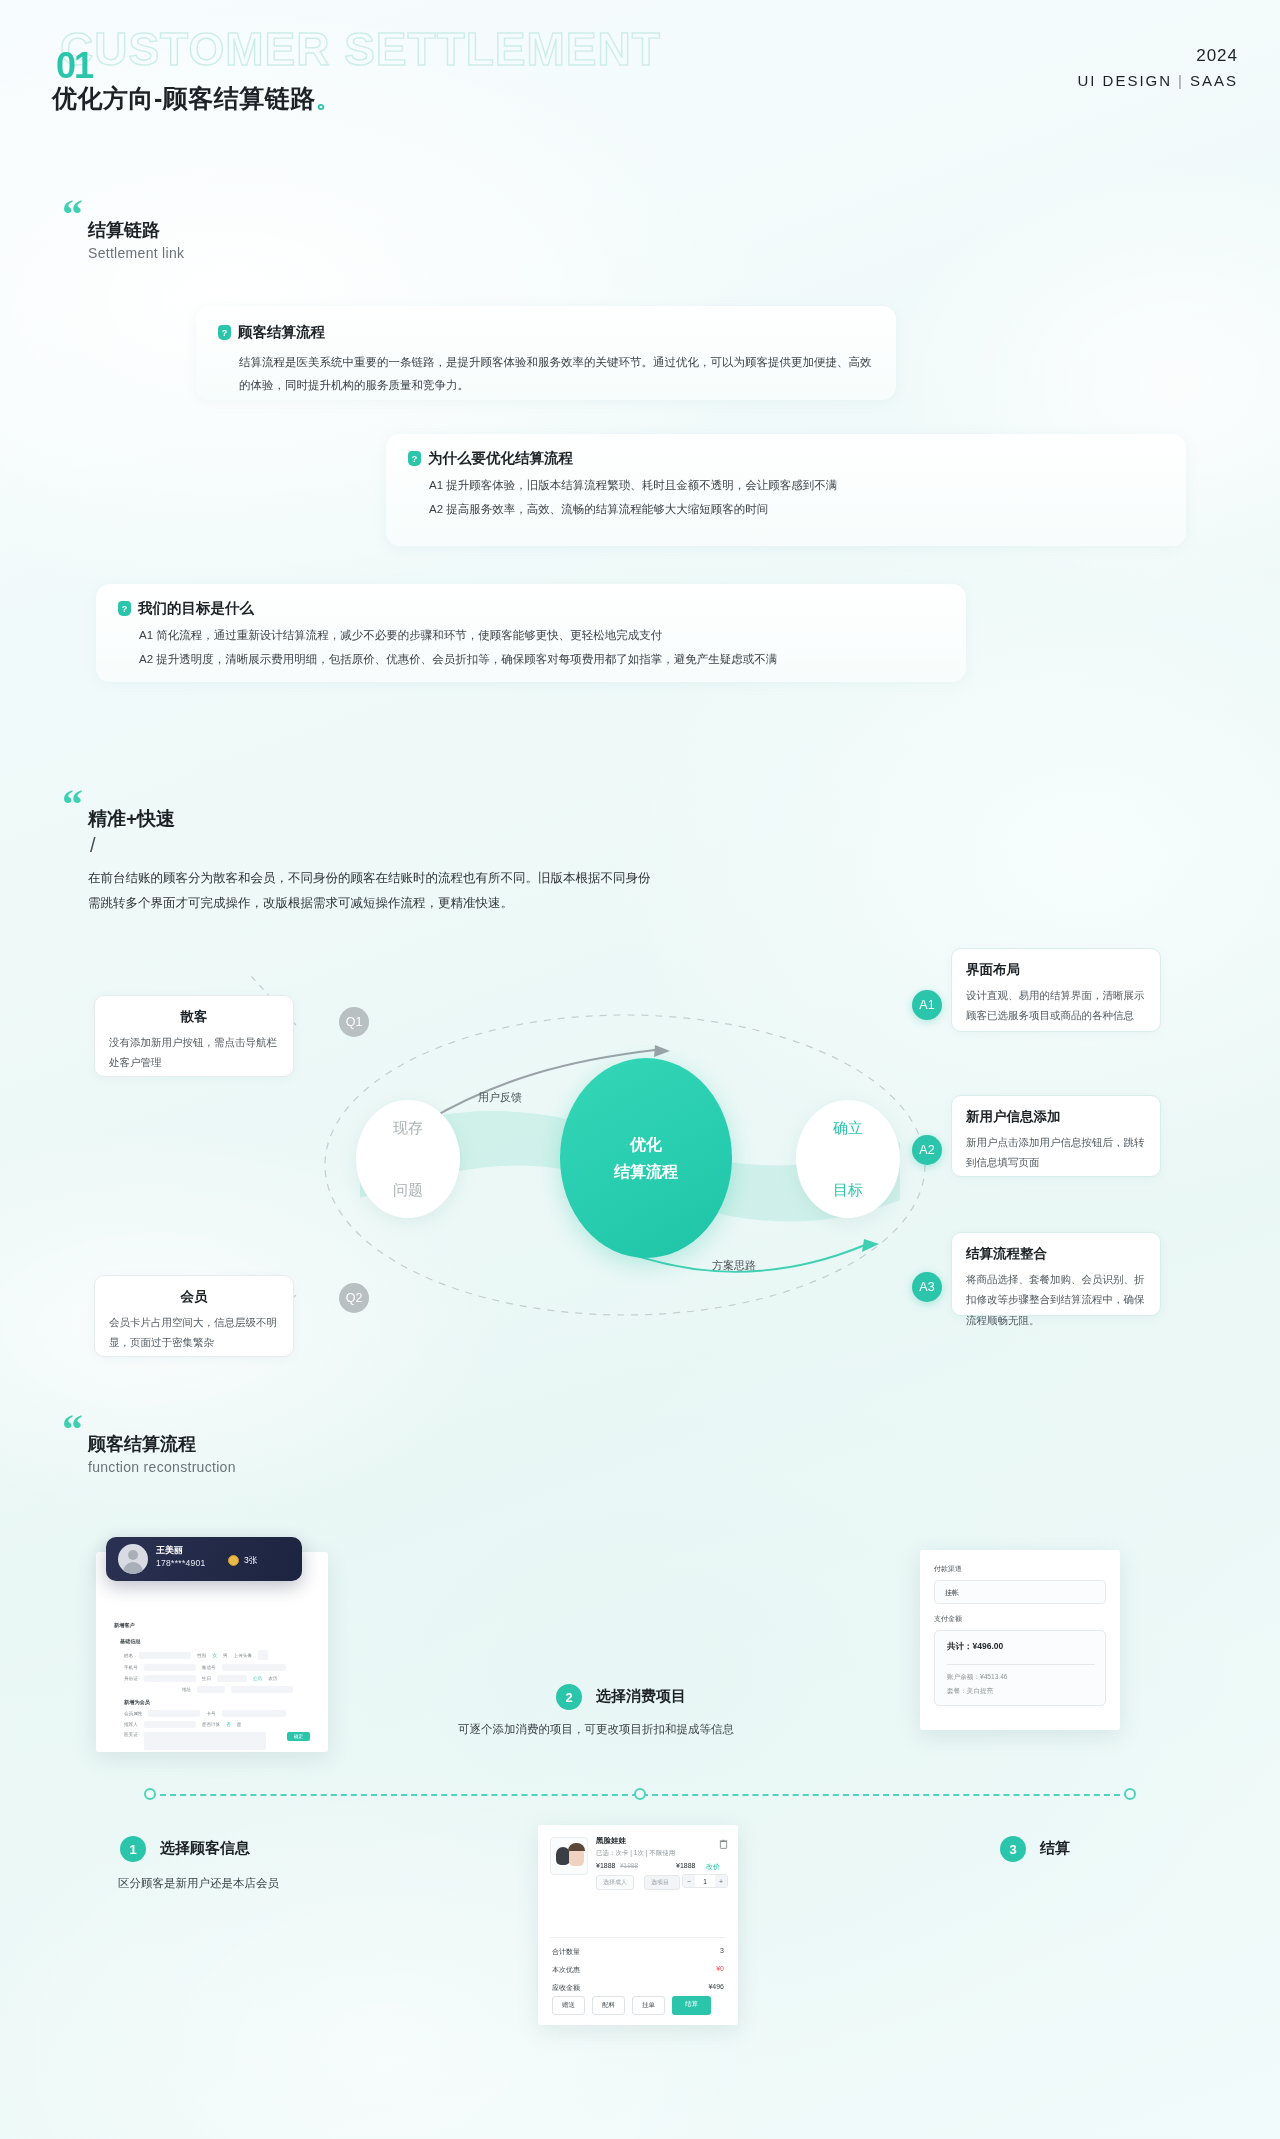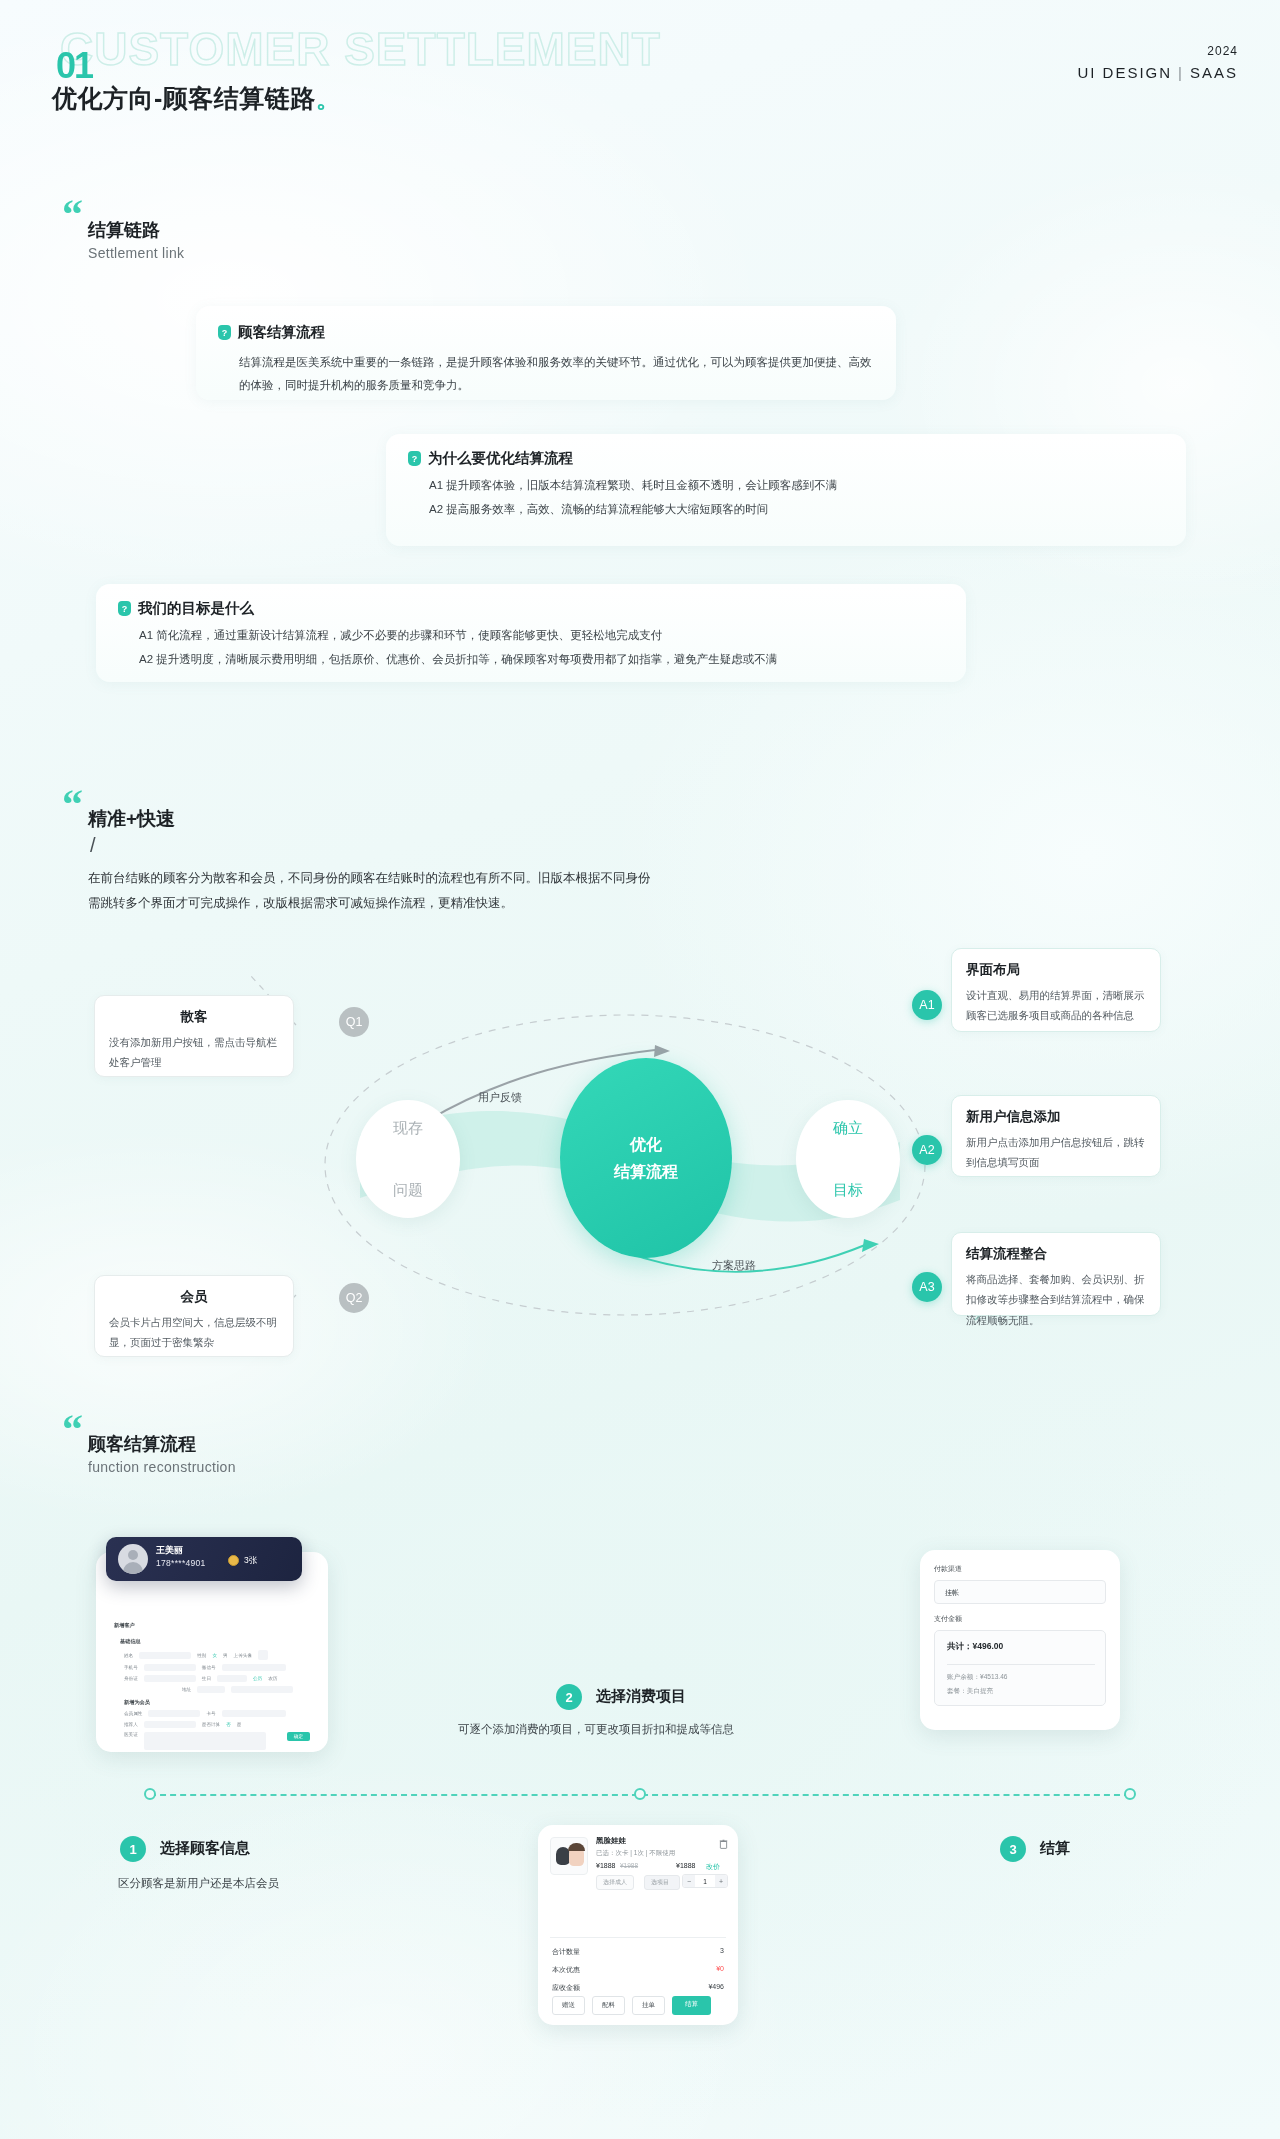--- a/index.html
+++ b/index.html
@@ -44,21 +44,21 @@
   .hdr-title {
     position:absolute; left:52px; top:82px;
     font-size:25px; font-weight:bold; color:#1d2226;
     letter-spacing:.5px;
   }
   .hdr-title .dot { color:#2ac5ab; }
   .hdr-right {
     position:absolute; right:42px; top:42px; text-align:right;
     line-height:1.6;
   }
-  .hdr-year { font-size:12px; color:#1d2226; letter-spacing:1px;}
+  .hdr-year { font-size:17px; color:#1d2226; letter-spacing:1px;}
   .hdr-sub { font-size:15px; color:#1d2226; letter-spacing:2px; font-weight:500;}
   .hdr-sub .bar { color:#8d9499; margin:0 6px; }
 
   
   .quote-mark {
     position:absolute; font-size:42px; font-weight:bold;
     color:#3fd0b4; line-height:.7; letter-spacing:-2px;
     font-family:"Liberation Serif", serif;
   }
   .sec-cn { position:absolute; font-size:18px; font-weight:bold; color:#1d2226; }
@@ -122,21 +122,21 @@
     padding:12px 14px;
   }
   .sidecard.right { border:1px solid #d8eeea; }
   .sc-title { font-size:13.5px; font-weight:bold; color:#1d2226; margin-bottom:6px;}
   .sc-title.r { text-align:left; }
   .sc-title.l { text-align:center; }
   .sc-body { font-size:10.5px; color:#525a60; line-height:1.95;}
   .flow-label { position:absolute; font-size:11px; color:#4a5156; }
 
   
-  .mock { position:absolute; border-radius:15px; overflow:hidden;
+  .mock { position:absolute; border-radius:3px; overflow:hidden;
           box-shadow:0 6px 22px rgba(60,110,110,.13); background:#fff;}
   .mock-dark {
     position:absolute; background:linear-gradient(115deg,#2a3152 0%, #1d2440 100%);
     border-radius:10px; box-shadow:0 6px 18px rgba(30,40,70,.28);text-align:right;
   }
 
   .step-num {
     position:absolute;width:26px;height:26px;border-radius:50%;
     background:#2ac5ab;color:#fff;font-size:13px;font-weight:bold;
     display:flex;align-items:center;justify-content:center;

